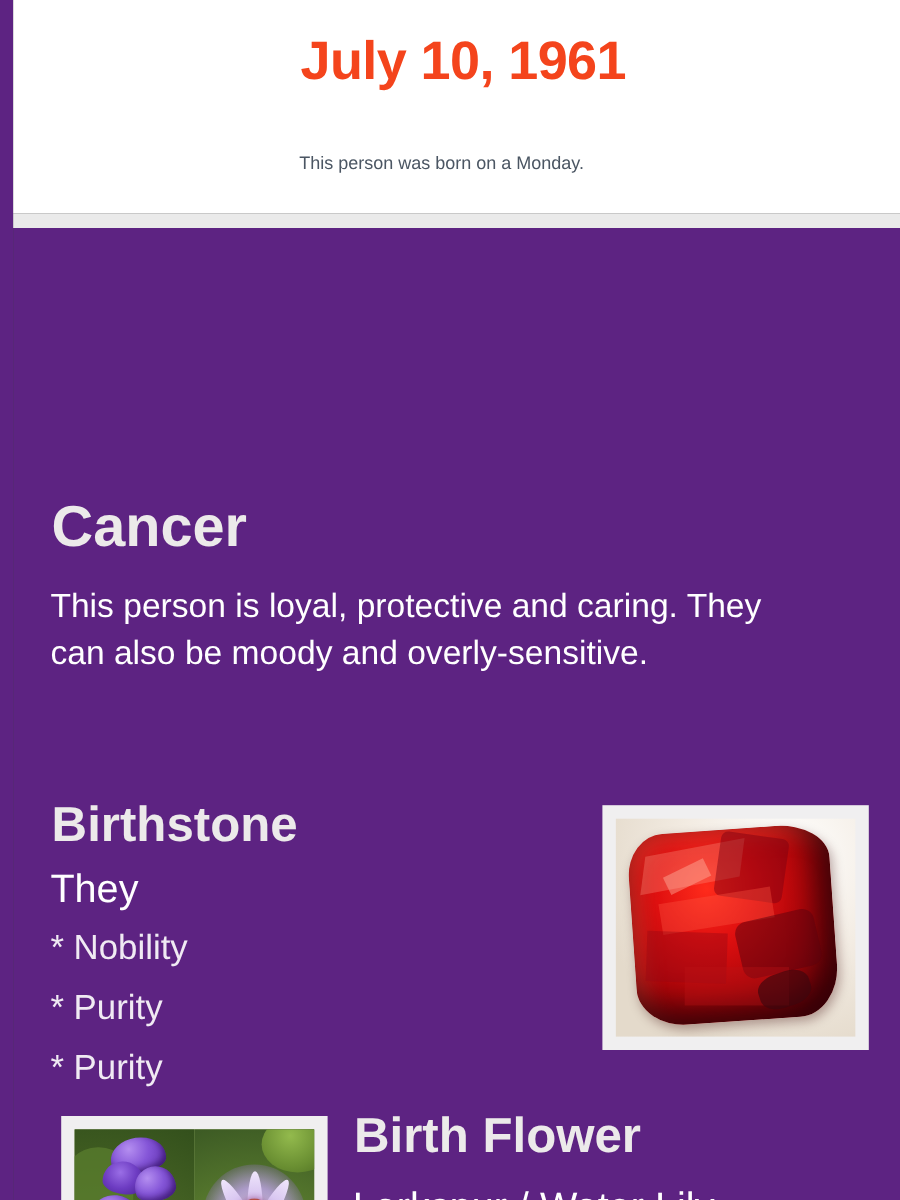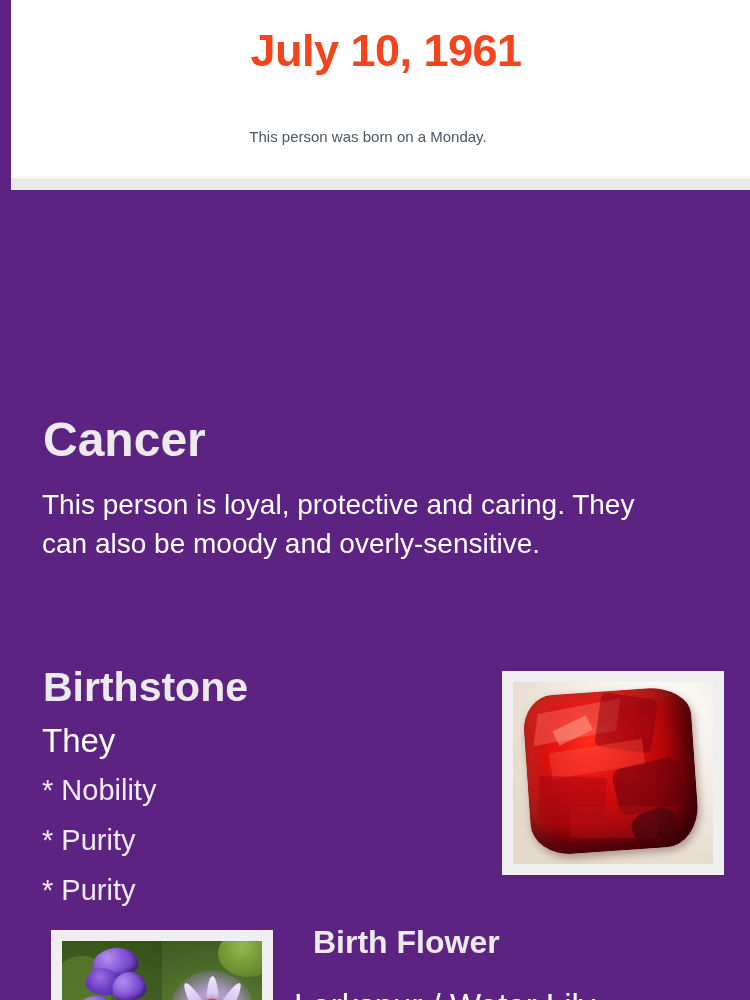--- a/index.html
+++ b/index.html
@@ -214,17 +214,17 @@
             <span class="lily-petal" style="transform:rotate(60deg);"></span>
             <span class="lily-petal" style="transform:rotate(-60deg);"></span>
 
             <span class="lily-core"></span>
           </div>
 
         </div>
       </div>
     </div>
 
-    <div style="position:absolute;left:302px;top:736px;font-size:32px;font-weight:bold;color:#eceaea;line-height:1;">Birth Flower</div>
+    <div style="position:absolute;left:284px;top:736px;font-size:41px;font-weight:bold;color:#eceaea;line-height:1;">Birth Flower</div>
     <div style="position:absolute;left:283px;top:799px;font-size:33px;font-weight:normal;color:#ffffff;line-height:1;">Larkspur / Water Lily</div>
 
   </div>
 </div>
 
 </body></html>

